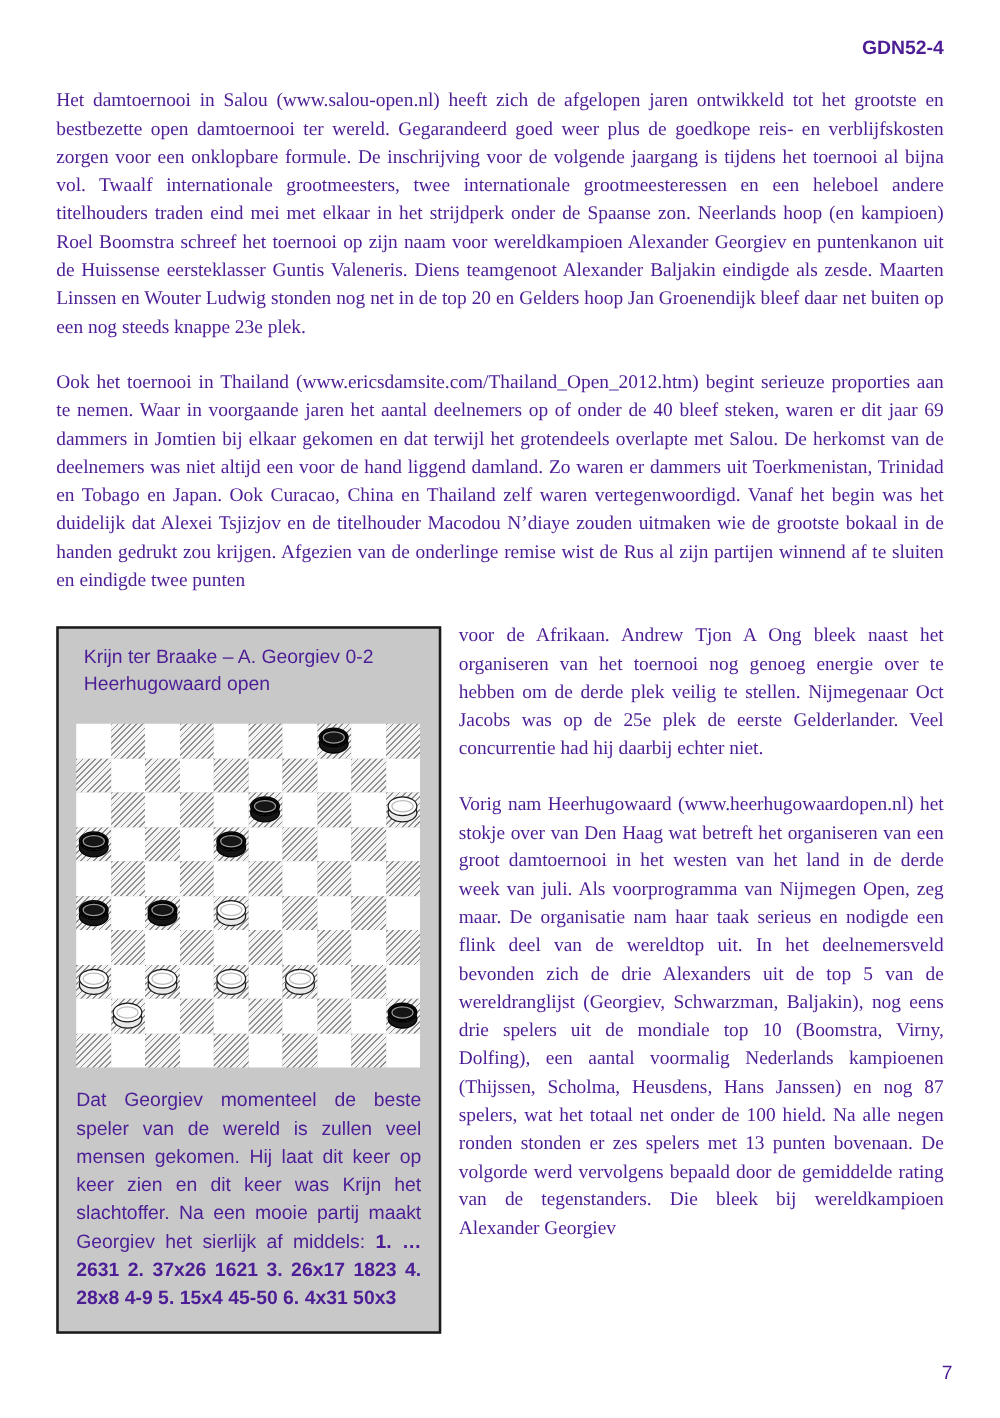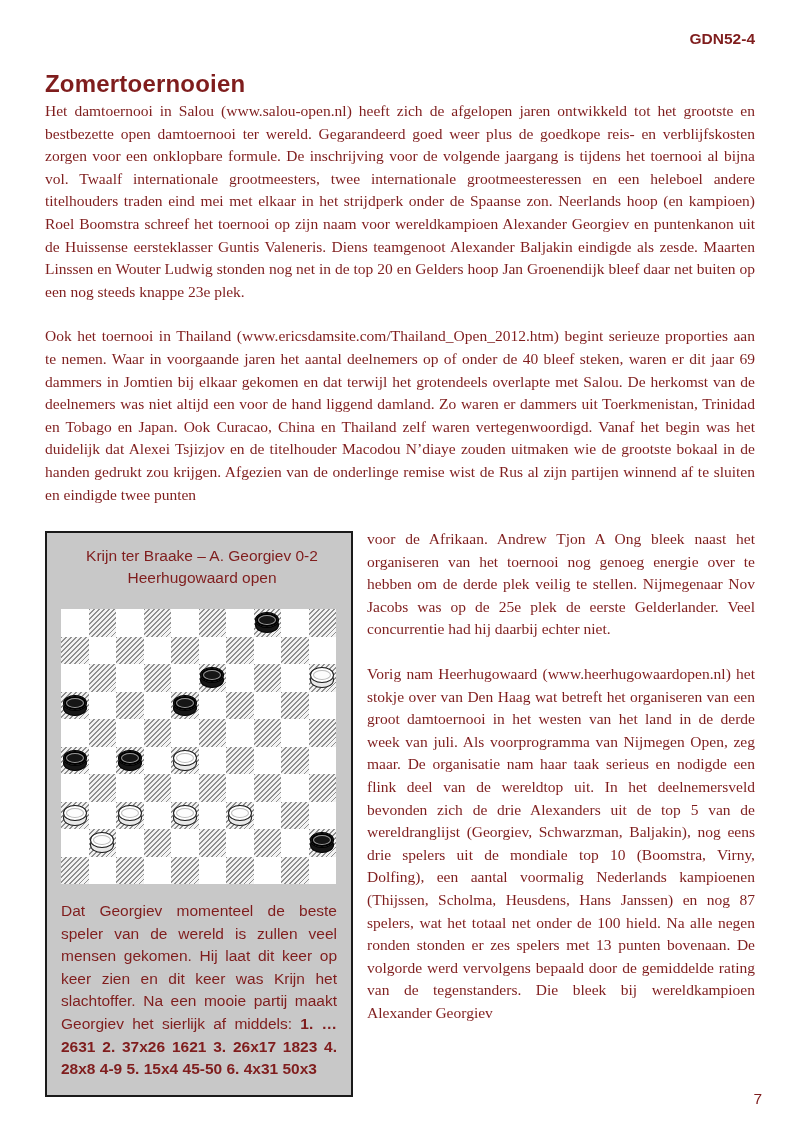--- a/index.html
+++ b/index.html
@@ -3,21 +3,21 @@
 <meta charset="utf-8">
 <style>
   * { margin:0; padding:0; box-sizing:border-box; }
   html,body { background:#ffffff; }
   .page {
     position:relative;
     width:800px; height:1134px;
     margin:0 auto;
     background:#ffffff;
     font-family:"Liberation Sans", sans-serif;
-    color:#7f1d1d;
+    color:#4c1d95;
     overflow:hidden;
   }
   .content {
     padding:30px 45px 0 45px;
   }
   .header-code {
     text-align:right;
     font-weight:bold;
     font-size:15.5px;
     margin-bottom:22px;
@@ -45,21 +45,20 @@
     width:308px;
     border:2px solid #1a1a1a;
     background:var(--box-bg,#c8c8c8);
     padding:12px 14px 14px 14px;
     margin:3px 14px 4px 0;
   }
   .diagram-caption {
     font-size:15.5px;
     line-height:22px;
     padding-left:6px;
-    text-align:center;
   }
   .board {
     display:grid;
     grid-template-columns:repeat(10, 27.5px);
     grid-auto-rows:27.5px;
     width:275px;
     margin:20px 0 16px 0;
   }
   .sq { position:relative; width:27.5px; height:27.5px; }
   .sq.light { background:#ffffff; }
@@ -102,21 +101,20 @@
   }
 </style>
 </head>
 <body>
 
 <div class="page">
   <div class="content">
 
     <div class="header-code">GDN52-4</div>
 
-    <h1 class="article-title">Zomertoernooien</h1>
 
 
     <p class="para">Het damtoernooi in Salou (www.salou-open.nl) heeft zich de afgelopen jaren ontwikkeld tot het grootste en bestbezette open damtoernooi ter wereld. Gegarandeerd goed weer plus de goedkope reis- en verblijfskosten zorgen voor een onklopbare formule. De inschrijving voor de volgende jaargang is tijdens het toernooi al bijna vol. Twaalf internationale grootmeesters, twee internationale grootmeesteressen en een heleboel andere titelhouders traden eind mei met elkaar in het strijdperk onder de Spaanse zon. Neerlands hoop (en kampioen) Roel Boomstra schreef het toernooi op zijn naam voor wereldkampioen Alexander Georgiev en puntenkanon uit de Huissense eersteklasser Guntis Valeneris. Diens teamgenoot Alexander Baljakin eindigde als zesde. Maarten Linssen en Wouter Ludwig stonden nog net in de top 20 en Gelders hoop Jan Groenendijk bleef daar net buiten op een nog steeds knappe 23e plek.</p>
 
     <p class="para">Ook het toernooi in Thailand (www.ericsdamsite.com/Thailand_Open_2012.htm) begint serieuze proporties aan te nemen. Waar in voorgaande jaren het aantal deelnemers op of onder de 40 bleef steken, waren er dit jaar 69 dammers in Jomtien bij elkaar gekomen en dat terwijl het grotendeels overlapte met Salou. De herkomst van de deelnemers was niet altijd een voor de hand liggend damland. Zo waren er dammers uit Toerkmenistan, Trinidad en Tobago en Japan. Ook Curacao, China en Thailand zelf waren vertegenwoordigd. Vanaf het begin was het duidelijk dat Alexei Tsjizjov en de titelhouder Macodou N’diaye zouden uitmaken wie de grootste bokaal in de handen gedrukt zou krijgen. Afgezien van de onderlinge remise wist de Rus al zijn partijen winnend af te sluiten en eindigde twee punten</p>
 
     <div class="diagram-box">
       <div class="diagram-caption">Krijn ter Braake – A. Georgiev 0-2 Heerhugowaard open</div>
 
       <div class="board" id="board">
@@ -290,20 +288,20 @@
           <div class="sq light"></div>
           <div class="sq dark"></div>
           <div class="sq light"></div>
         </div>
 
       <p class="diagram-note">
         <span>Dat Georgiev momenteel de beste speler van de wereld is zullen veel mensen gekomen. Hij laat dit keer op keer zien en dit keer was Krijn het slachtoffer. Na een mooie partij maakt Georgiev het sierlijk af middels: </span><strong>1. … 2631 2. 37x26 1621 3. 26x17 1823 4. 28x8 4-9 5. 15x4 45-50 6. 4x31 50x3</strong>
       </p>
     </div>
 
-    <p class="para">voor de Afrikaan. Andrew Tjon A Ong bleek naast het organiseren van het toernooi nog genoeg energie over te hebben om de derde plek veilig te stellen. Nijmegenaar Nov Jacobs was op de 25e plek de eerste Gelderlander. Veel concurrentie had hij daarbij echter niet.</p>
+    <p class="para">voor de Afrikaan. Andrew Tjon A Ong bleek naast het organiseren van het toernooi nog genoeg energie over te hebben om de derde plek veilig te stellen. Nijmegenaar Oct Jacobs was op de 25e plek de eerste Gelderlander. Veel concurrentie had hij daarbij echter niet.</p>
 
     <p class="para">Vorig nam Heerhugowaard (www.heerhugowaardopen.nl) het stokje over van Den Haag wat betreft het organiseren van een groot damtoernooi in het westen van het land in de derde week van juli. Als voorprogramma van Nijmegen Open, zeg maar. De organisatie nam haar taak serieus en nodigde een flink deel van de wereldtop uit. In het deelnemersveld bevonden zich de drie Alexanders uit de top 5 van de wereldranglijst (Georgiev, Schwarzman, Baljakin), nog eens drie spelers uit de mondiale top 10 (Boomstra, Virny, Dolfing), een aantal voormalig Nederlands kampioenen (Thijssen, Scholma, Heusdens, Hans Janssen) en nog 87 spelers, wat het totaal net onder de 100 hield. Na alle negen ronden stonden er zes spelers met 13 punten bovenaan. De volgorde werd vervolgens bepaald door de gemiddelde rating van de tegenstanders. Die bleek bij wereldkampioen Alexander Georgiev</p>
 
   </div>
 
   <div class="page-number">7</div>
 </div>
 
 </body></html>

